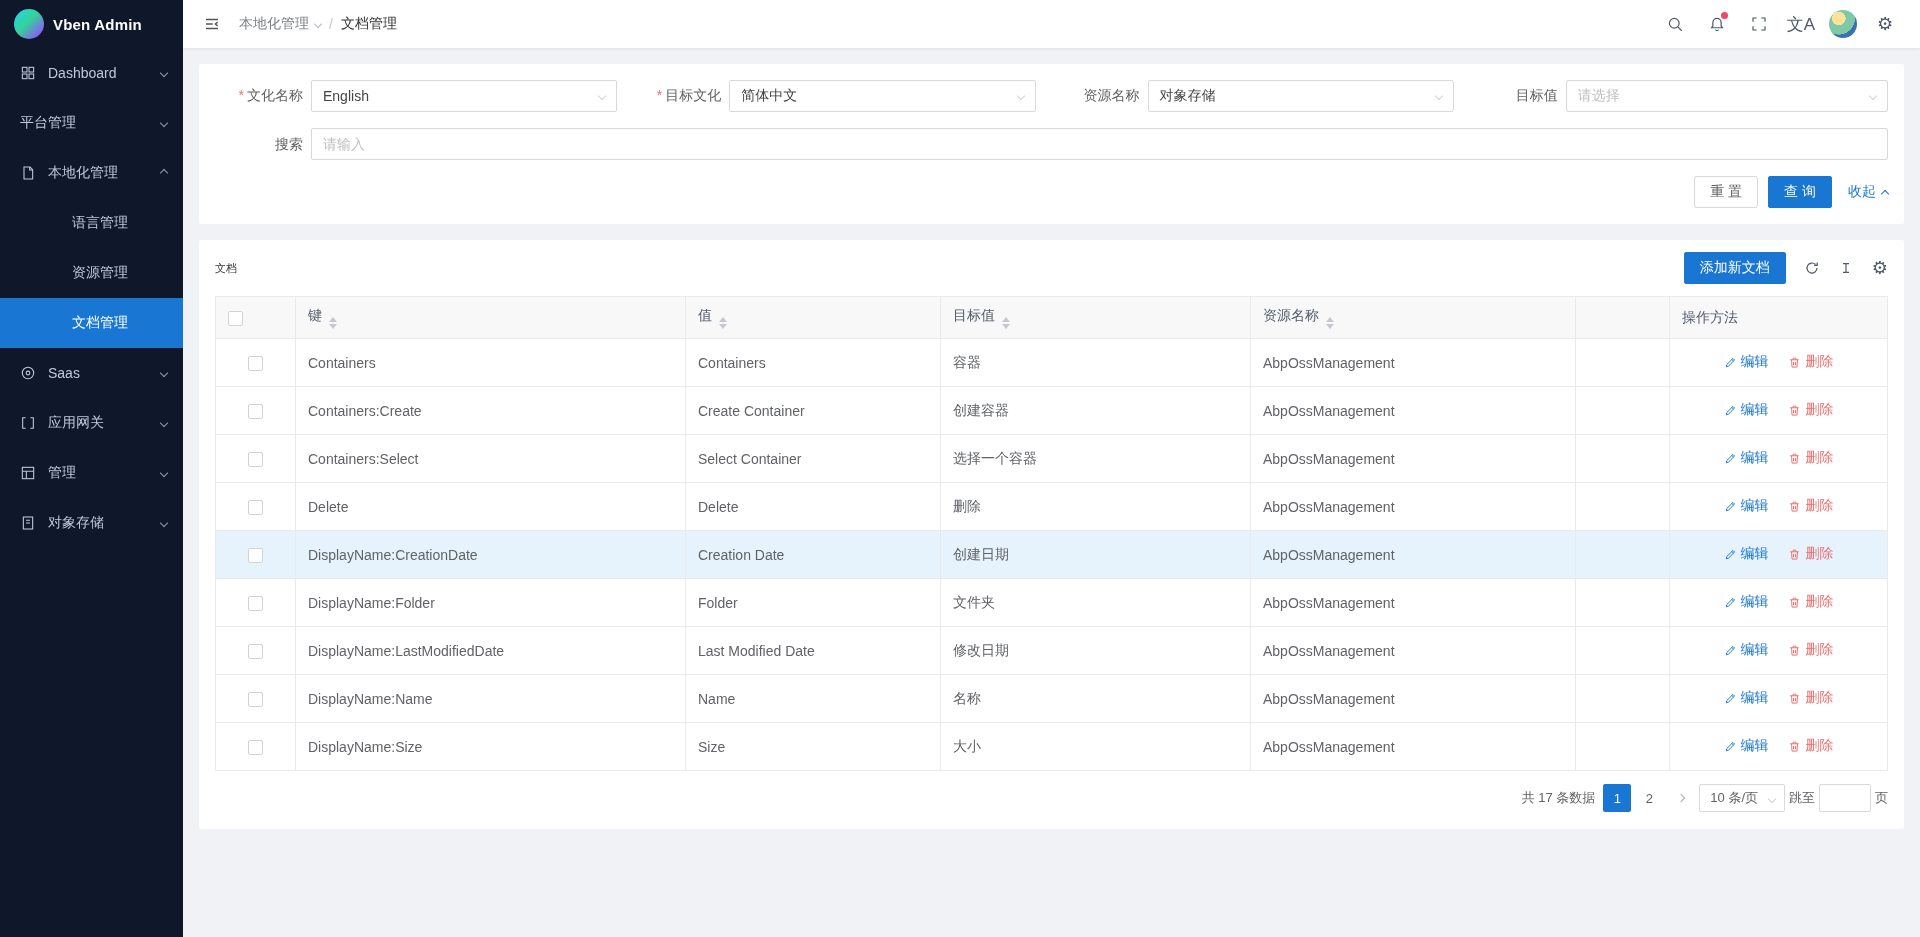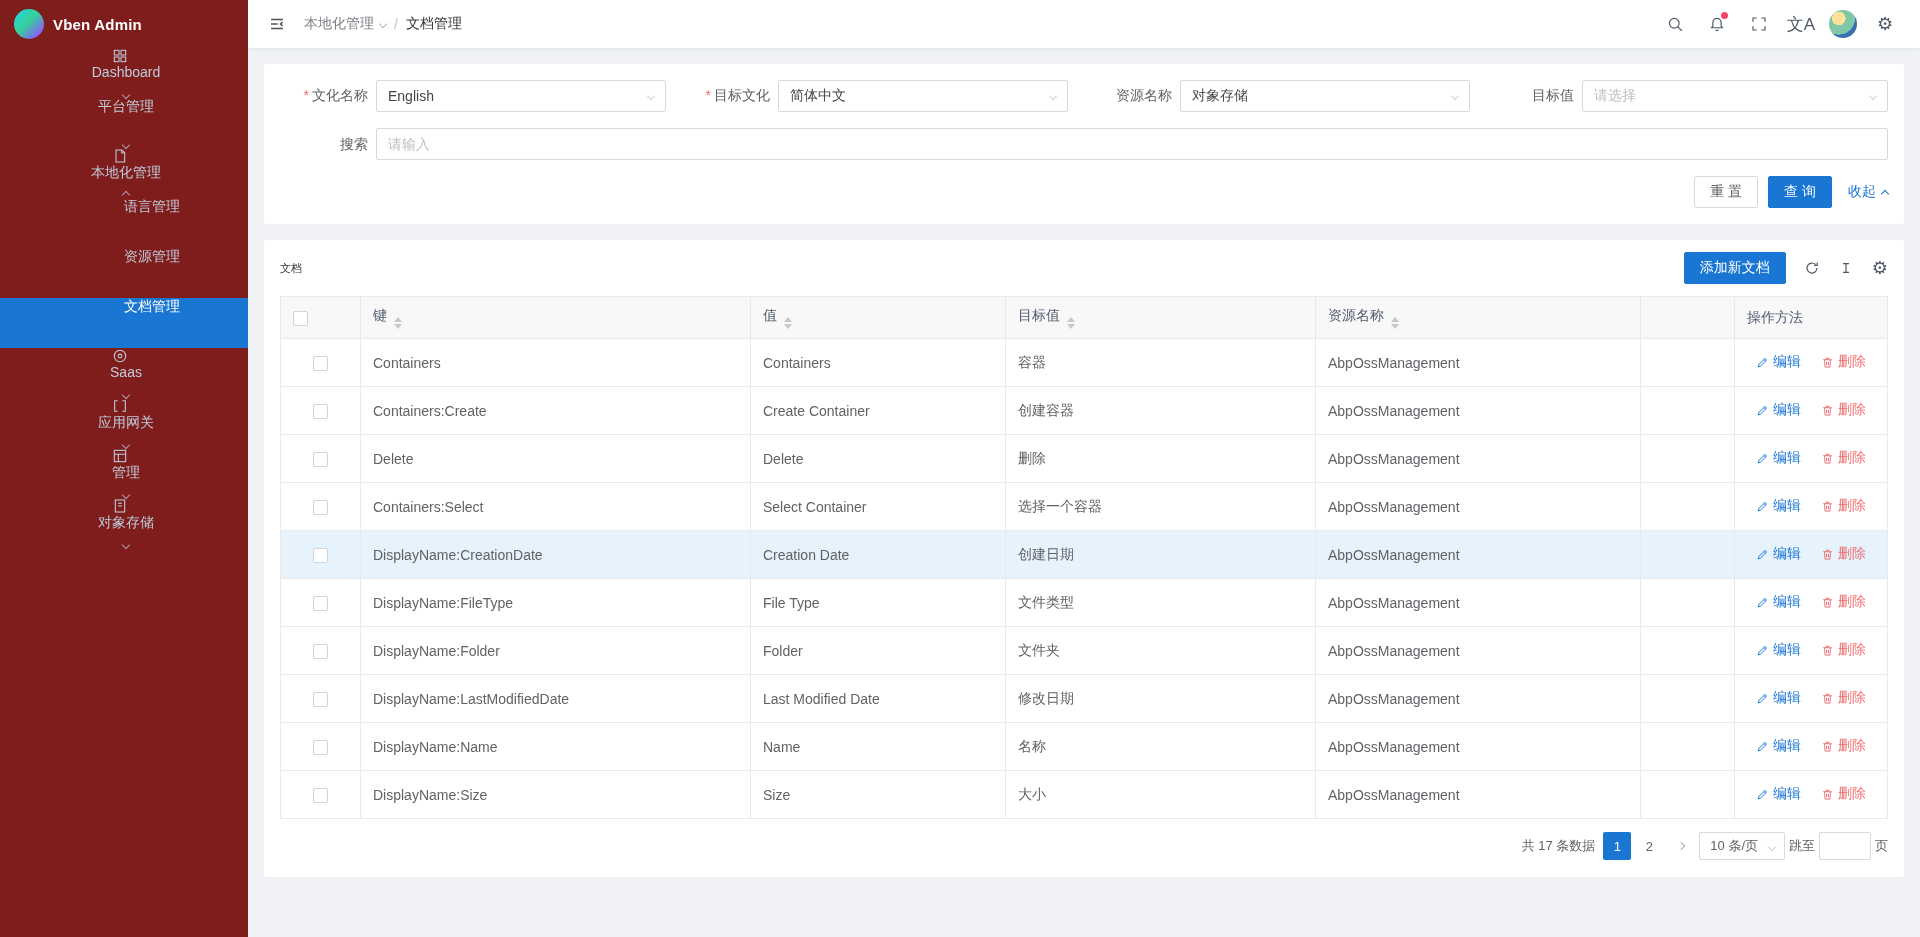--- a/index.html
+++ b/index.html
@@ -1,27 +1,27 @@
 <!DOCTYPE html>
 <html><head>
 <meta charset="utf-8">
 <style>
   * { margin:0; padding:0; box-sizing:border-box; }
   html,body { width:1920px; height:937px; overflow:hidden; background:#f0f2f5;
               font-family:"Liberation Sans","DejaVu Sans",sans-serif; }
   .app { display:flex; width:1920px; height:937px; }
 
   
-  .sidebar { width:248px; flex-shrink:0; background:#7f1d1d; color:#bfcbd9; }
+  .sidebar { width:183px; flex-shrink:0; background:#0f172a; color:#bfcbd9; }
   .logo { height:48px; display:flex; align-items:center; gap:9px; padding-left:14px; }
   .logo-mark { width:30px; height:30px; border-radius:50%;
                background:linear-gradient(135deg,#22d3ee 0%,#34d399 45%,#8b5cf6 85%,#f43f8e 100%); }
   .logo-title { color:#fff; font-size:15px; font-weight:bold; letter-spacing:.2px; }
   .menu-item, .submenu-item { height:50px; display:flex; align-items:center;
-        padding:0 16px 0 20px; font-size:14px; color:#bfcbd9; cursor:pointer;flex-direction:column; }
+        padding:0 16px 0 20px; font-size:14px; color:#bfcbd9; cursor:pointer; }
   .mi-icon { width:16px; height:16px; margin-right:12px; display:inline-flex; flex-shrink:0; }
   .mi-icon svg { width:16px; height:16px; stroke:currentColor; fill:none; stroke-width:1.6; }
   .mi-label { flex:1; white-space:nowrap; overflow:hidden; }
   .submenu-item { padding-left:72px; }
   .submenu-item.active { background:#1976d2; color:#fff; }
   .chev { display:inline-block; width:7px; height:7px; border-right:1.5px solid currentColor;
           border-bottom:1.5px solid currentColor; transform:rotate(45deg); opacity:.75; }
   .chev.up { transform:rotate(-135deg); }
   .chev.right { transform:rotate(-45deg); }
   .chev.sm { width:6px; height:6px; }
@@ -429,89 +429,67 @@
                 <span class="action del">
                     <svg>
                       <use href="#i-trash"></use>
                     </svg>
                     <span>删除</span>
                   </span>
               </td>
             </tr>
             <tr>
               <td class="td-check"><span class="checkbox"></span></td>
+              <td>Containers:Select</td>
+              <td>Select Container</td>
+              <td>选择一个容器</td>
+              <td>AbpOssManagement</td>
+              <td></td>
+              <td class="td-actions">
+                <span class="action edit">
+                    <svg>
+                      <use href="#i-pencil"></use>
+                    </svg>
+                    <span>编辑</span>
+                  </span>
+                <span class="action del">
+                    <svg>
+                      <use href="#i-trash"></use>
+                    </svg>
+                    <span>删除</span>
+                  </span>
+              </td>
+            </tr>
+            <tr>
+              <td class="td-check"><span class="checkbox"></span></td>
               <td>Delete</td>
               <td>Delete</td>
               <td>删除</td>
               <td>AbpOssManagement</td>
               <td></td>
               <td class="td-actions">
                 <span class="action edit">
                     <svg>
                       <use href="#i-pencil"></use>
                     </svg>
                     <span>编辑</span>
                   </span>
                 <span class="action del">
                     <svg>
                       <use href="#i-trash"></use>
                     </svg>
                     <span>删除</span>
                   </span>
               </td>
             </tr>
-            <tr>
-              <td class="td-check"><span class="checkbox"></span></td>
-              <td>Containers:Select</td>
-              <td>Select Container</td>
-              <td>选择一个容器</td>
-              <td>AbpOssManagement</td>
-              <td></td>
-              <td class="td-actions">
-                <span class="action edit">
-                    <svg>
-                      <use href="#i-pencil"></use>
-                    </svg>
-                    <span>编辑</span>
-                  </span>
-                <span class="action del">
-                    <svg>
-                      <use href="#i-trash"></use>
-                    </svg>
-                    <span>删除</span>
-                  </span>
-              </td>
-            </tr>
             <tr class="hl">
               <td class="td-check"><span class="checkbox"></span></td>
               <td>DisplayName:CreationDate</td>
               <td>Creation Date</td>
               <td>创建日期</td>
-              <td>AbpOssManagement</td>
-              <td></td>
-              <td class="td-actions">
-                <span class="action edit">
-                    <svg>
-                      <use href="#i-pencil"></use>
-                    </svg>
-                    <span>编辑</span>
-                  </span>
-                <span class="action del">
-                    <svg>
-                      <use href="#i-trash"></use>
-                    </svg>
-                    <span>删除</span>
-                  </span>
-              </td>
-            </tr>
-            <tr>
-              <td class="td-check"><span class="checkbox"></span></td>
-              <td>DisplayName:FileType</td>
-              <td>File Type</td>
-              <td>文件类型</td>
               <td>AbpOssManagement</td>
               <td></td>
               <td class="td-actions">
                 <span class="action edit">
                     <svg>
                       <use href="#i-pencil"></use>
                     </svg>
                     <span>编辑</span>
                   </span>
                 <span class="action del">

